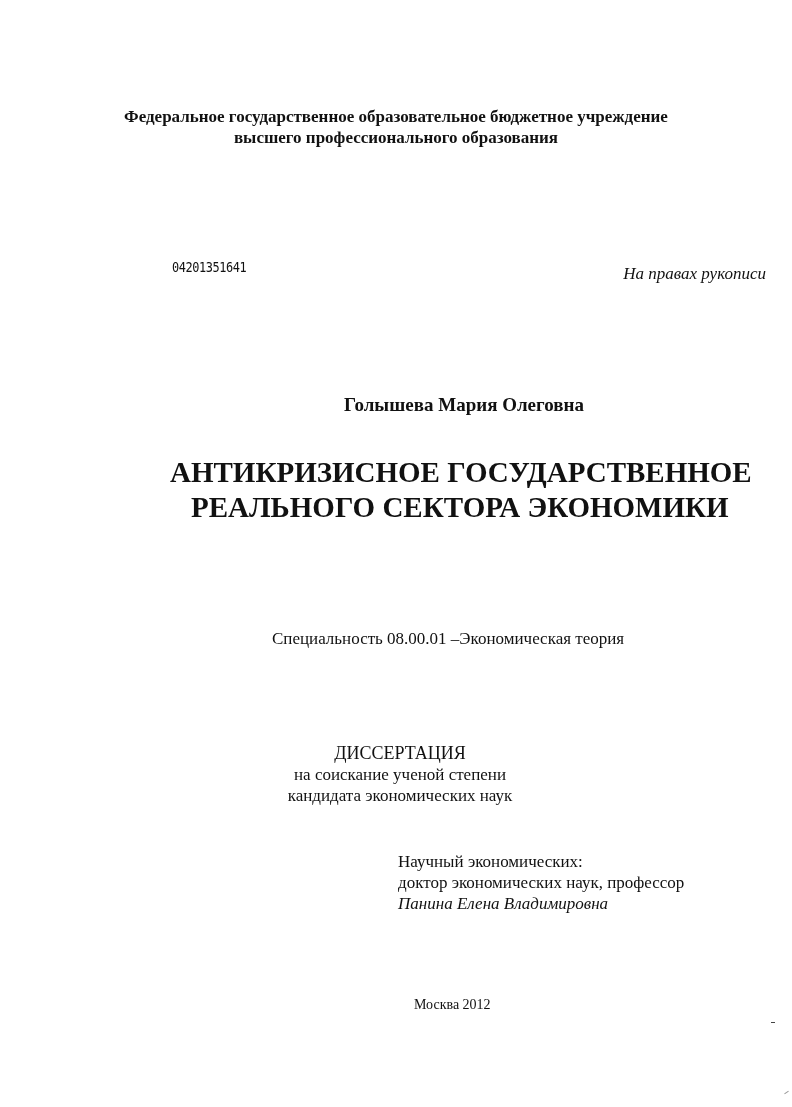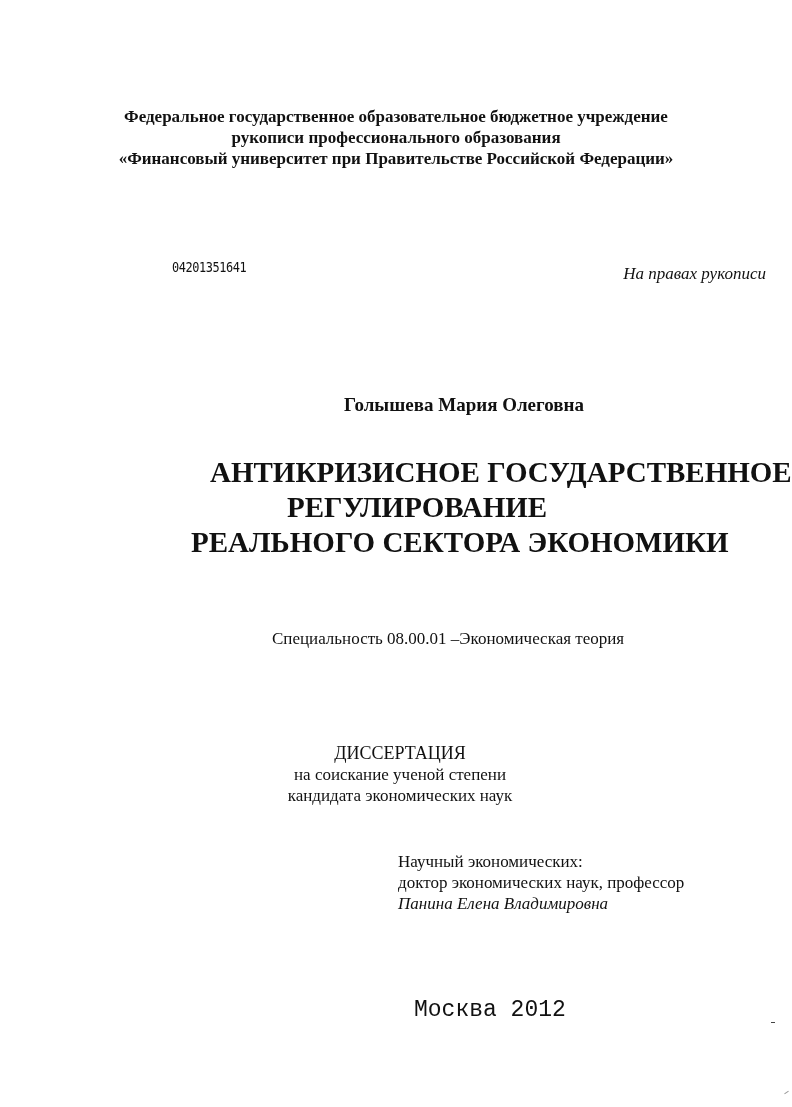--- a/index.html
+++ b/index.html
@@ -5,49 +5,47 @@
   html, body { margin: 0; padding: 0; background: #ffffff; }
   body { width: 792px; height: 1107px; position: relative; overflow: hidden; color: #111; font-family: "Liberation Serif", serif; }
   .abs { position: absolute; }
   .center { text-align: center; }
   .inst { left: 0; width: 792px; top: 106px; font-weight: bold; font-size: 17px; line-height: 21px; }
   .inst div { white-space: nowrap; }
   .code { left: 172px; top: 259px; font-family: "DejaVu Sans Mono", monospace; font-size: 14px; letter-spacing: -0.5px; transform: scaleX(0.85); transform-origin: left top; }
   .rights { right: 26px; top: 264px; font-style: italic; font-size: 17px; }
   .author { left: 0; width: 928px; top: 394px; font-weight: bold; font-size: 19px; }
   .title { left: 170px; top: 455px; font-weight: bold; font-size: 29px; line-height: 35px; }
-  .title .l1 { padding-left: 0; margin-left: 40px; }
+  .title .l1 { padding-left: 0; }
   .title .l2 { padding-left: 117px; }
   .title .l3 { padding-left: 21px; }
   .spec { left: 272px; top: 629px; font-size: 17px; }
   .diss { left: 0; width: 800px; top: 743px; font-size: 17px; line-height: 21px; }
   .diss .head { font-size: 18px; }
   .sup { left: 398px; top: 851px; font-size: 17px; line-height: 21px; }
   .sup .name { font-style: italic; font-family: Liberation Serif, serif; }
-  .city { left: 414px; top: 997px; font-size: 23px; font-family: Liberation Mono, monospace; }
+  .city { left: 414px; top: 997px; font-size: 14px; }
   .mark { left: 771px; top: 1022px; width: 4px; height: 1px; background: #444; }
   .tick { left: 784px; top: 1092px; width: 5px; height: 1px; background: #999; transform: rotate(-35deg); }
 </style>
 </head>
 <body>
 
 <div class="abs inst center">
   <div>Федеральное государственное образовательное бюджетное учреждение</div>
-  <div>рукописи профессионального образования</div>
-  <div>«Финансовый университет при Правительстве Российской Федерации»</div>
+  <div>высшего профессионального образования</div>
 </div>
 
 <div class="abs code">04201351641</div>
 <div class="abs rights">На правах рукописи</div>
 
 <div class="abs author center">Голышева Мария Олеговна</div>
 
 <div class="abs title">
   <div class="l1">АНТИКРИЗИСНОЕ ГОСУДАРСТВЕННОЕ</div>
-  <div class="l2">РЕГУЛИРОВАНИЕ</div>
   <div class="l3">РЕАЛЬНОГО СЕКТОРА ЭКОНОМИКИ</div>
 </div>
 
 <div class="abs spec">Специальность 08.00.01 –Экономическая теория</div>
 
 <div class="abs diss center">
   <div class="head">ДИССЕРТАЦИЯ</div>
   <div>на соискание ученой степени</div>
   <div>кандидата экономических наук</div>
 </div>

